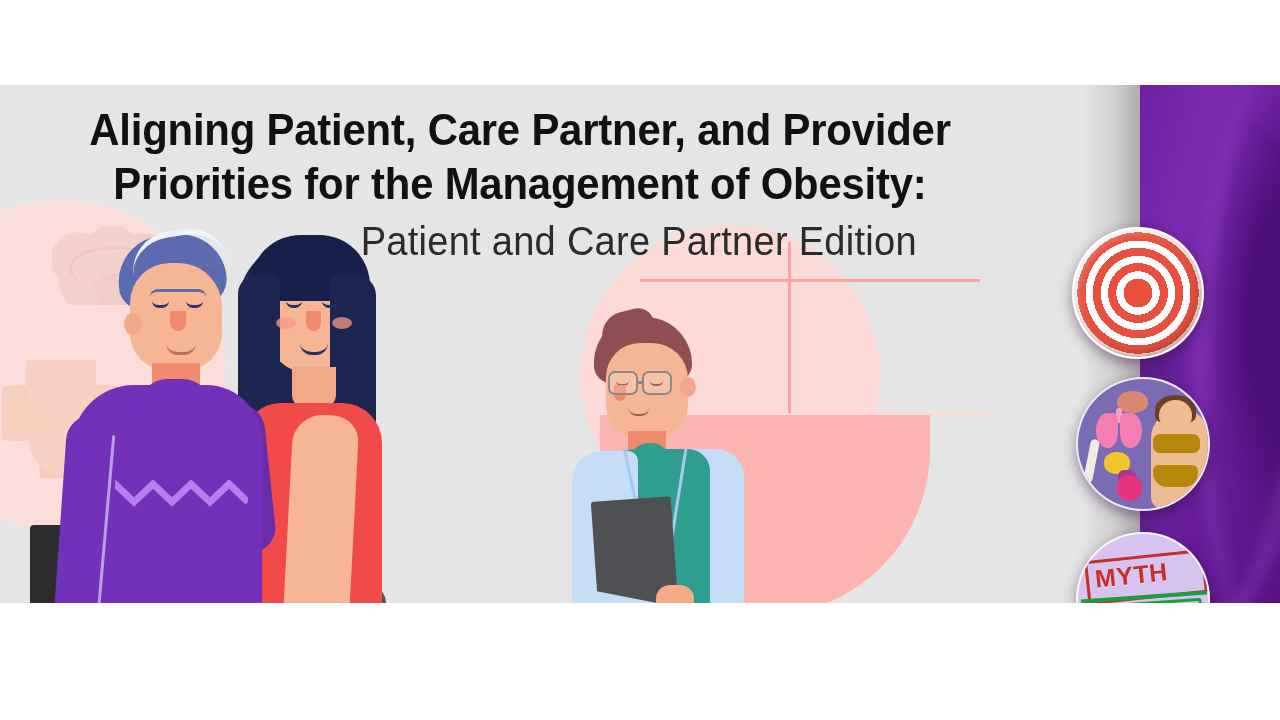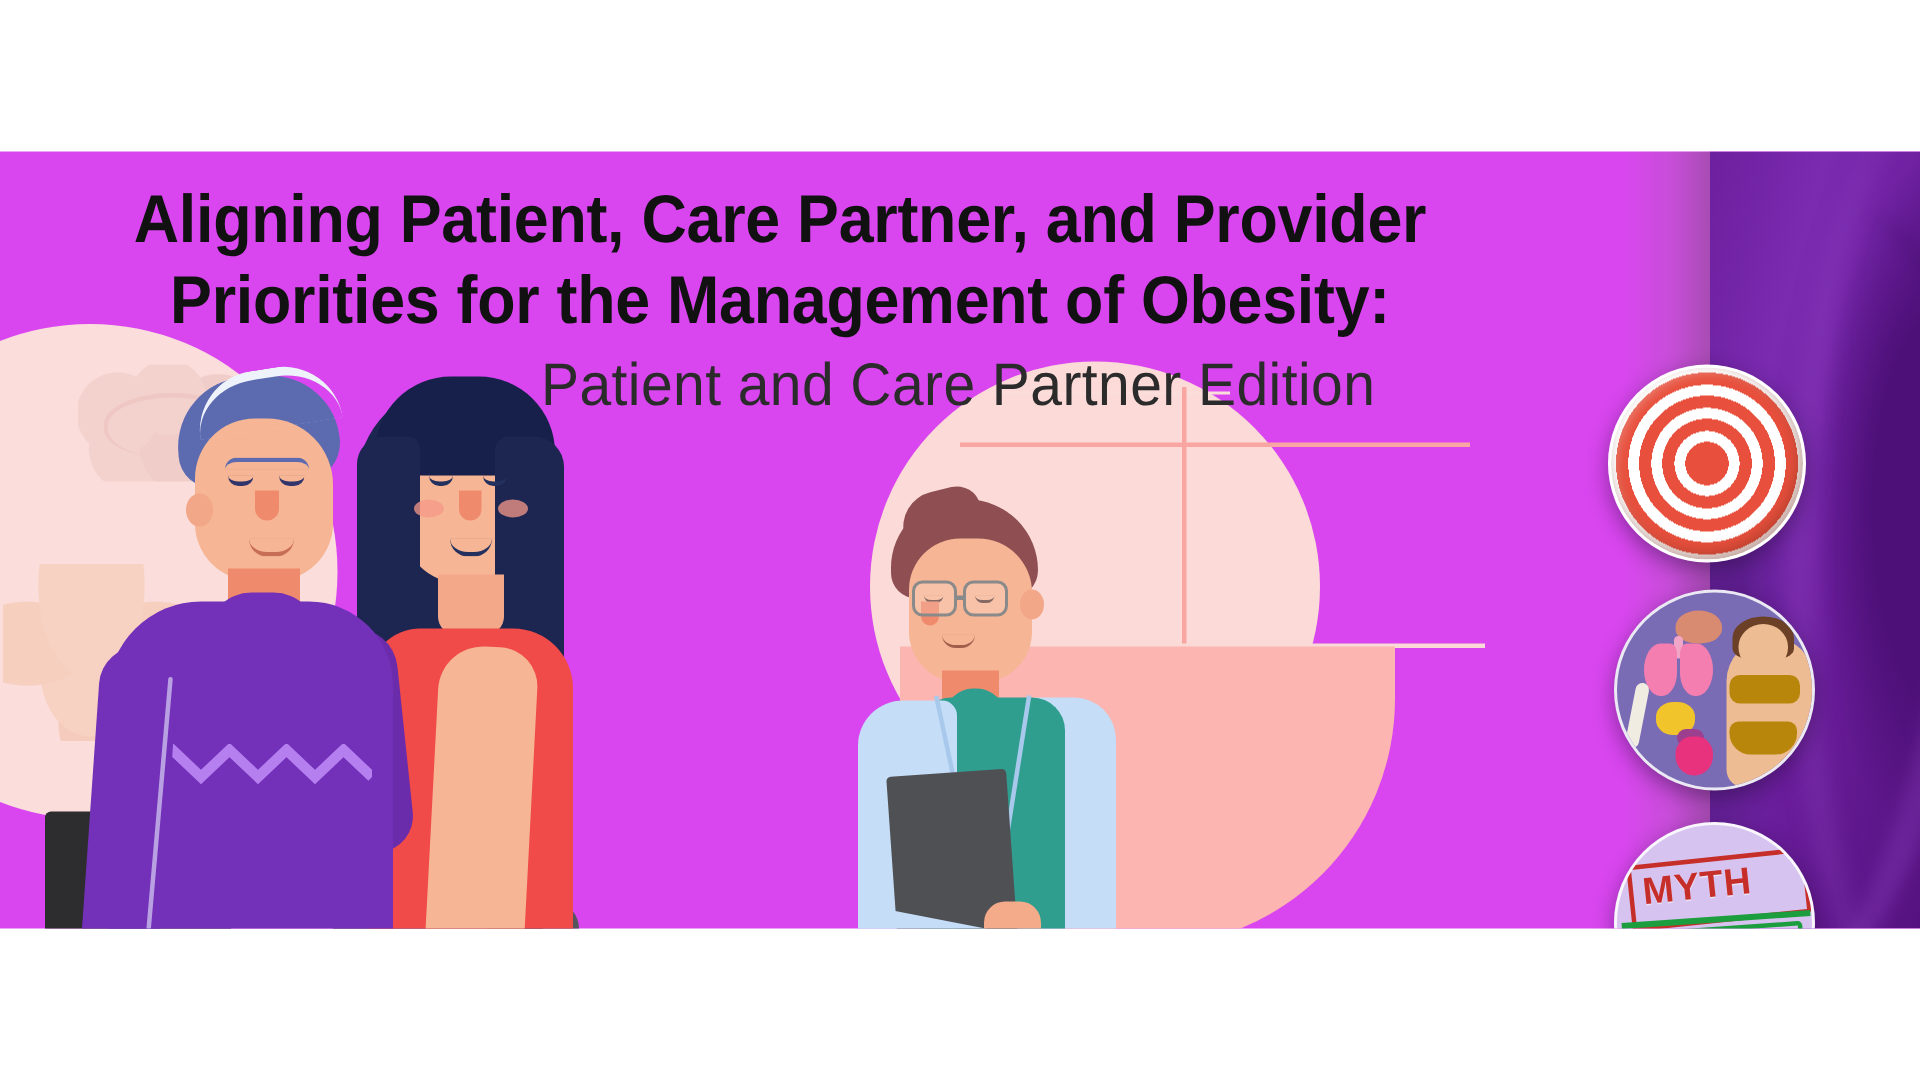--- a/index.html
+++ b/index.html
@@ -5,23 +5,23 @@
   * { margin:0; padding:0; box-sizing:border-box; }
   html,body{
     width:1280px; height:720px; overflow:hidden;
     background:#ffffff;
     font-family:"Liberation Sans", sans-serif;
   }
 
   
   .banner{
     position:absolute;
-    left:0; top:101px;
+    left:0; top:85px;
     width:1280px; height:518px;
-    background:#d946ef;
+    background:#e5e5e5;
     overflow:hidden;
   }
 
   
   .pink-circle-left{
     position:absolute; left:-105px; top:115px;
     width:330px; height:330px; border-radius:50%;
     background:#fbdedc;
   }
   .organ{ position:absolute; opacity:.55; }

